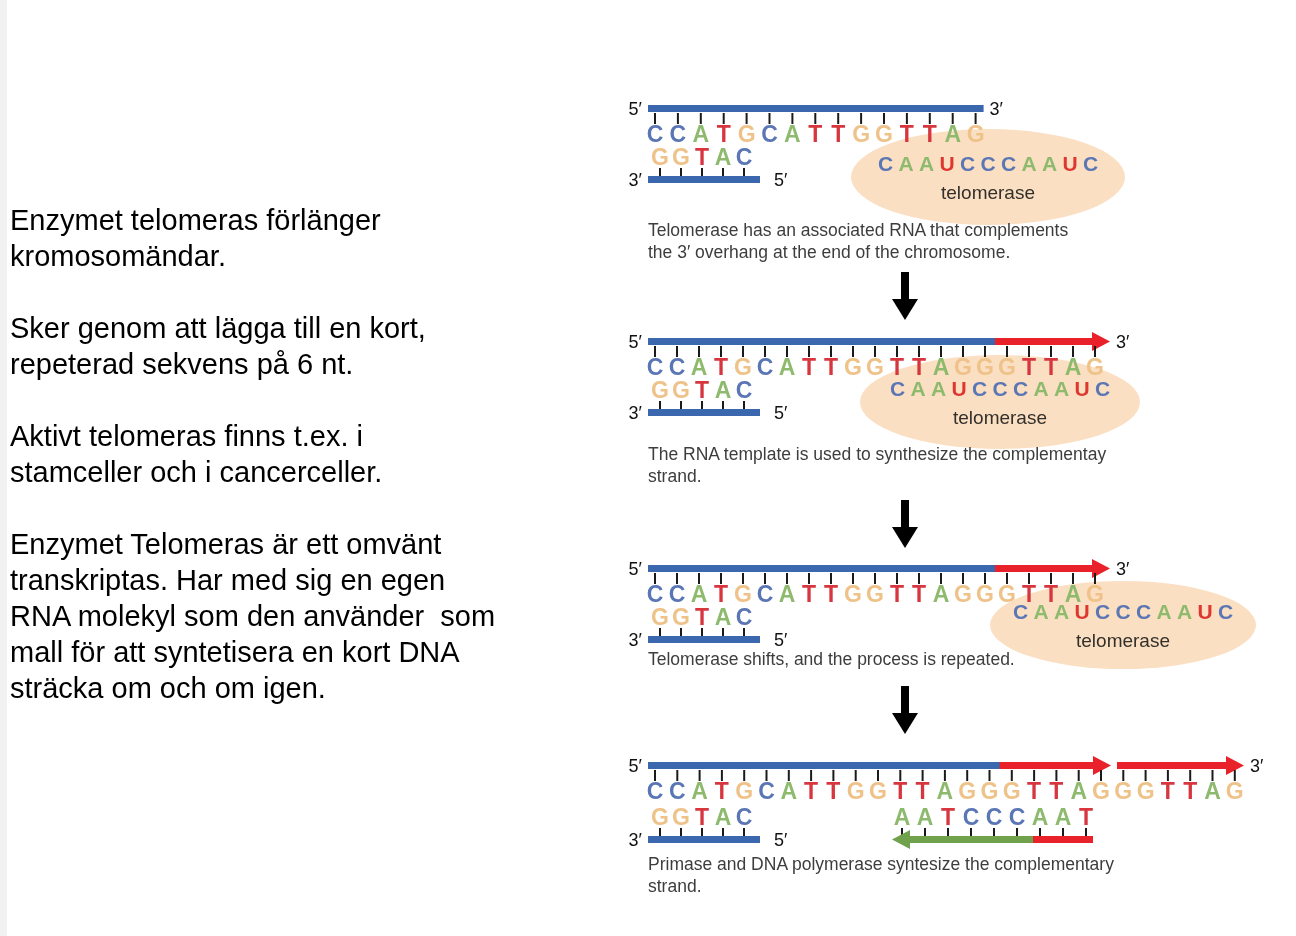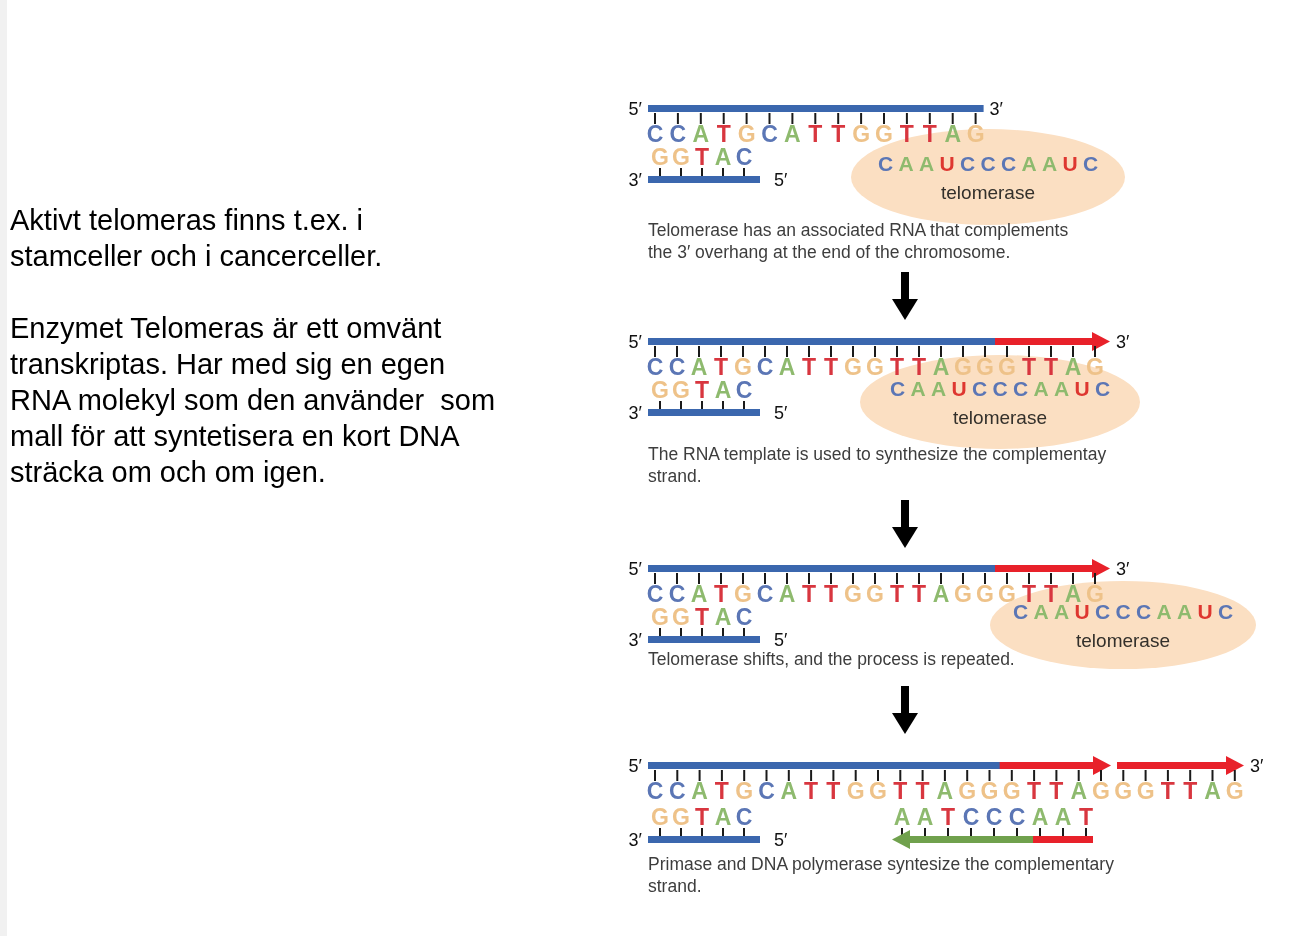--- a/index.html
+++ b/index.html
@@ -11,20 +11,24 @@
   .left-text p{margin:0 0 36px 0;white-space:pre-wrap;}
   #diagram{position:absolute;left:596px;top:76px;}
   #diagram text{font-family:"Liberation Sans", sans-serif;}
 </style>
 </head>
 <body>
 
 <div class="slide">
   <div class="left-strip"></div>
   <div class="left-text">
+    <p>Enzymet telomeras förlänger
+kromosomändar.</p>
+    <p>Sker genom att lägga till en kort,
+repeterad sekvens på 6 nt.</p>
     <p>Aktivt telomeras finns t.ex. i
 stamceller och i cancerceller.</p>
     <p>Enzymet Telomeras är ett omvänt
 transkriptas. Har med sig en egen
 RNA molekyl som den använder  som
 mall för att syntetisera en kort DNA
 sträcka om och om igen.</p>
   </div>
   <svg id="diagram" width="700" height="860" viewBox="0 0 700 860">
       <g>

